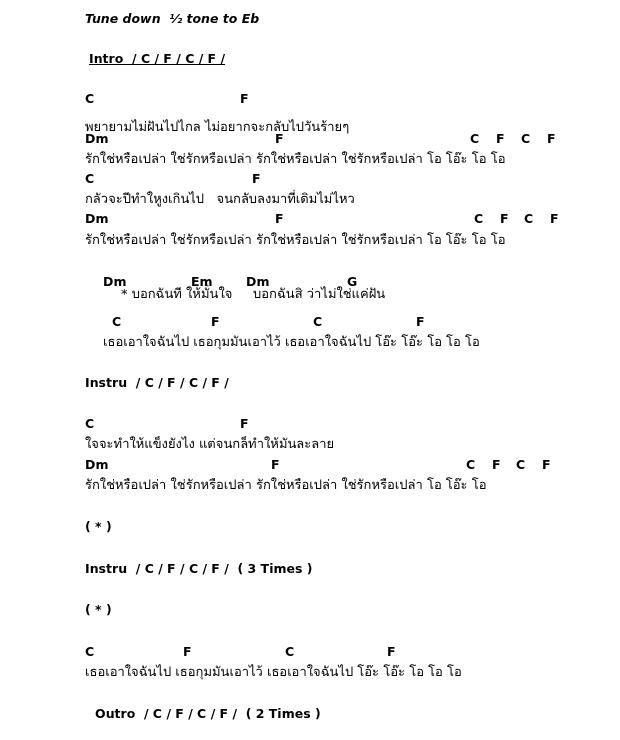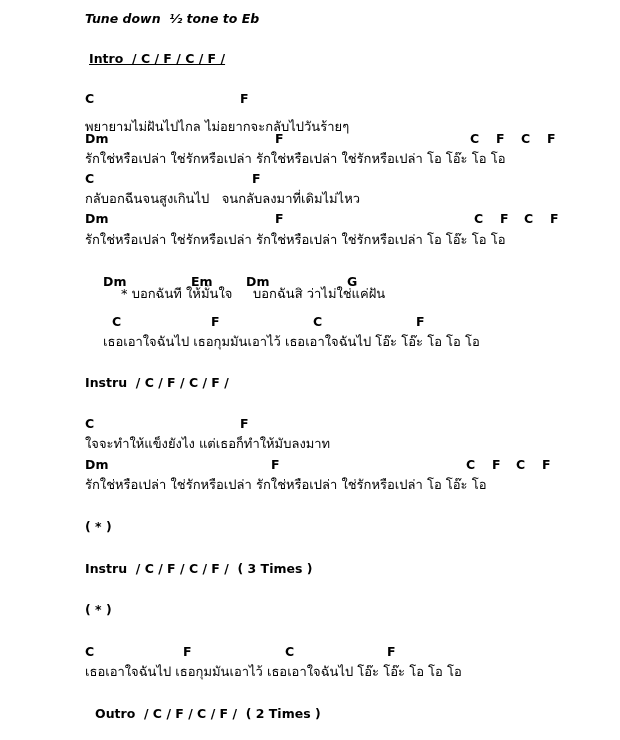--- a/index.html
+++ b/index.html
@@ -16,33 +16,33 @@
 
 <div>
   <div class="line b" style="left:85px;top:11px;font-style:italic;">Tune down  ½ tone to Eb</div>
   <div class="line b" style="left:89px;top:51px;text-decoration:underline;">Intro  / C / F / C / F /</div>
 
   <div></div>
   <div class="line lyric" style="left:85px;top:111px;margin-top:8px;">พยายามไม่ฝันไปไกล ไม่อยากจะกลับไปวันร้ายๆ</div>
   <div></div>
   <div class="line lyric" style="left:85px;top:151px;">รักใช่หรือเปล่า ใช่รักหรือเปล่า รักใช่หรือเปล่า ใช่รักหรือเปล่า โอ โอ๊ะ โอ โอ</div>
   <div></div>
-  <div class="line lyric" style="left:85px;top:191px;">กลับอกฉีนจนสูงเกินไป   จนกลับลงมาที่เดิมไม่ไหว</div>
+  <div class="line lyric" style="left:85px;top:191px;">กลัวจะปีทำใหูงเกินไป   จนกลับลงมาที่เดิมไม่ไหว</div>
   <div></div>
   <div class="line lyric" style="left:85px;top:232px;">รักใช่หรือเปล่า ใช่รักหรือเปล่า รักใช่หรือเปล่า ใช่รักหรือเปล่า โอ โอ๊ะ โอ โอ</div>
 
   <div></div>
   <div class="line lyric" style="left:105px;top:286px;margin-left:16px;">* บอกฉันที ให้มั่นใจ     บอกฉันสิ ว่าไม่ใช่แค่ฝัน</div>
   <div></div>
   <div class="line lyric" style="left:103px;top:334px;">เธอเอาใจฉันไป เธอกุมมันเอาไว้ เธอเอาใจฉันไป โอ๊ะ โอ๊ะ โอ โอ โอ</div>
 
   <div class="line b" style="left:85px;top:375px;">Instru  / C / F / C / F /</div>
 
   <div></div>
-  <div class="line lyric" style="left:85px;top:436px;">ใจจะทำให้แข็งยังไง แต่เธอก็ทำให้มับลงมาท</div>
+  <div class="line lyric" style="left:85px;top:436px;">ใจจะทำให้แข็งยังไง แต่จนกล็ทำให้มันละลาย</div>
   <div></div>
   <div class="line lyric" style="left:85px;top:477px;">รักใช่หรือเปล่า ใช่รักหรือเปล่า รักใช่หรือเปล่า ใช่รักหรือเปล่า โอ โอ๊ะ โอ</div>
 
   <div class="line b" style="left:85px;top:519px;">( * )</div>
   <div class="line b" style="left:85px;top:561px;">Instru  / C / F / C / F /  ( 3 Times )</div>
   <div class="line b" style="left:85px;top:602px;">( * )</div>
 
   <div></div>
   <div class="line lyric" style="left:85px;top:664px;">เธอเอาใจฉันไป เธอกุมมันเอาไว้ เธอเอาใจฉันไป โอ๊ะ โอ๊ะ โอ โอ โอ</div>
 

